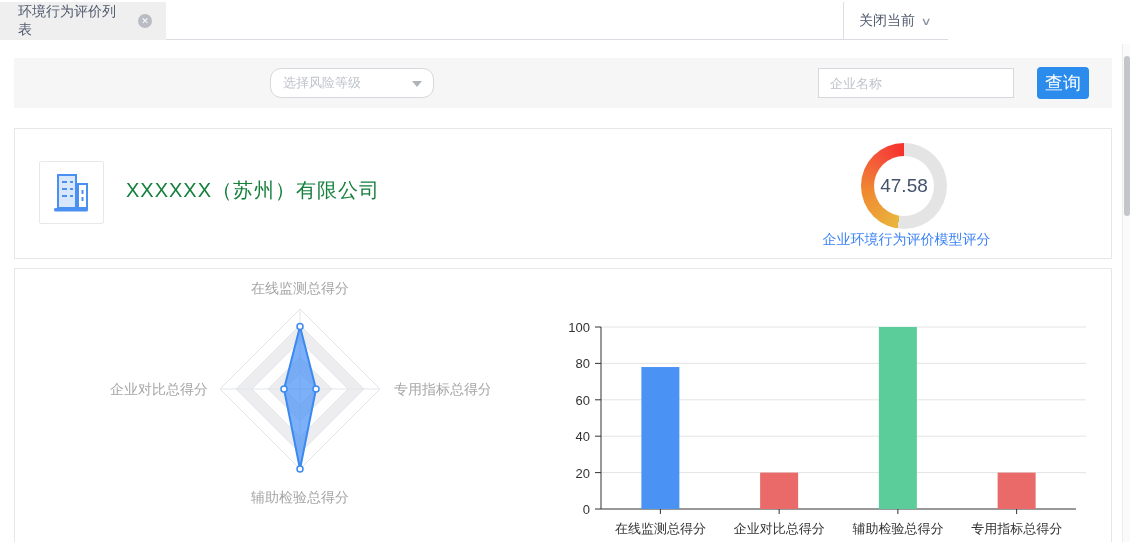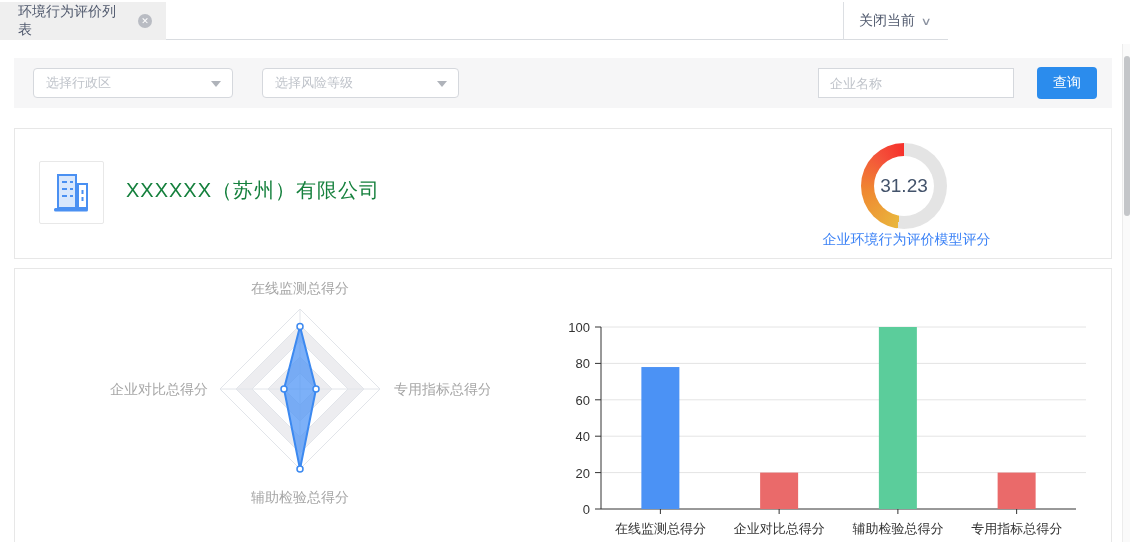--- a/index.html
+++ b/index.html
@@ -11,24 +11,24 @@
   .tab { position:absolute; left:0; top:2px; height:38px; width:166px; background:#efefef; display:flex; align-items:center; padding:0 14px 0 18px; font-size:14px; color:#515a6e; cursor:pointer; }
   .tab-close { display:inline-block; width:14px; height:14px; margin-left:9px; border-radius:50%; background:#b9bcc3; color:#fff; font-size:9px; line-height:14px; text-align:center; }
   .close-current { position:absolute; right:8px; top:2px; height:38px; display:flex; align-items:center; padding:0 10px 0 15px; border-left:1px solid #dcdfe3; font-size:14px; color:#515a6e; cursor:pointer; }
   .chev { margin-left:7px; color:#8a919f; font-size:11px; transform:scaleX(1.4); }
 
   
   .filterbar { position:absolute; left:14px; top:58px; width:1098px; height:50px; background:#f6f6f7; }
   .sel { position:absolute; top:10px; height:30px; background:#fff; border:1px solid #d5d8dd; border-radius:4px; display:flex; align-items:center; padding:0 12px; font-size:13px; color:#bfc3ca; cursor:pointer; }
   .sel .caret { position:absolute; right:11px; top:12px; width:0; height:0; border-left:5px solid transparent; border-right:5px solid transparent; border-top:6px solid #afb3ba; }
   .sel1 { left:19px; width:200px; }
-  .sel2 { left:248px; width:197px; }
+  .sel2 { left:256px; width:164px;border-radius:11px; }
   .txt-input { position:absolute; left:804px; top:10px; width:196px; height:30px; border:1px solid #d5d8dd; border-radius:0; padding:0 11px; font-size:13px; color:#515a6e; outline:none; }
   .txt-input::placeholder { color:#bfc3ca; }
-  .btn-primary { position:absolute; left:1023px; top:9px; width:60px; height:32px; background:#2b8ced; color:#fff; border:none; border-radius:4px; font-size:14px; cursor:pointer; }
+  .btn-primary { position:absolute; left:1023px; top:9px; width:52px; height:32px; background:#2b8ced; color:#fff; border:none; border-radius:4px; font-size:18px; cursor:pointer; }
 
   
   .card { position:absolute; left:14px; background:#fff; border:1px solid #e7e7e7; }
   .company-card { top:128px; width:1098px; height:131px; }
   .icon-box { position:absolute; left:24px; top:32px; width:65px; height:63px; border:1px solid #e8e8e8; border-radius:2px; display:flex; align-items:center; justify-content:center; }
   .company-name { position:absolute; left:111px; top:48px; font-size:20px; color:#15803d; letter-spacing:1px; }
   .gauge { position:absolute; left:846px; top:14px; width:86px; height:86px; border-radius:50%; display:flex; align-items:center; justify-content:center; }
   .gauge-inner { width:60px; height:60px; background:#fff; border-radius:50%; display:flex; align-items:center; justify-content:center; }
   .gauge-score { font-size:19px; color:#43536b; }
   .gauge-label { position:absolute; left:779px; top:102px; width:225px; text-align:center; font-size:14px; color:#3b82f6; }
@@ -52,24 +52,20 @@
       <span>环境行为评价列表</span>
       <span class="tab-close">✕</span>
     </div>
     <div class="close-current">
       <span>关闭当前</span>
       <span class="chev">∨</span>
     </div>
   </div>
 
   <div class="filterbar">
-    <div class="sel sel1">
-      <span>选择行政区</span>
-      <span class="caret"></span>
-    </div>
     <div class="sel sel2">
       <span>选择风险等级</span>
       <span class="caret"></span>
     </div>
     <input class="txt-input" type="text" placeholder="企业名称" style="">
     <button class="btn-primary">查询</button>
   </div>
 
   <div class="card company-card">
     <div class="icon-box">
@@ -82,21 +78,21 @@
         <line x1="18" y1="17" x2="21" y2="17" stroke="#4a90f2" stroke-width="2"></line>
         <line x1="10" y1="24" x2="15" y2="24" stroke="#4a90f2" stroke-width="2"></line>
         <line x1="18" y1="24" x2="21" y2="24" stroke="#4a90f2" stroke-width="2"></line>
         <line x1="30.5" y1="18" x2="30.5" y2="30" stroke="#4a90f2" stroke-width="2" stroke-dasharray="4 3"></line>
         <rect x="2" y="36" width="34" height="3.5" rx="1.5" fill="#4a90f2"></rect>
       </svg>
     </div>
     <div class="company-name">XXXXXX（苏州）有限公司</div>
     <div class="gauge" id="gauge" style="background: conic-gradient(rgb(228, 228, 228) 0deg, rgb(228, 228, 228) 188.712deg, rgb(233, 182, 61) 188.712deg, rgb(239, 138, 49) 260.653deg, rgb(244, 80, 58) 322.317deg, rgb(246, 48, 43) 360deg);">
       <div class="gauge-inner">
-        <span class="gauge-score">31.23</span>
+        <span class="gauge-score">47.58</span>
       </div>
     </div>
     <div class="gauge-label">企业环境行为评价模型评分</div>
   </div>
 
   <div class="card charts-card">
     <svg class="radar-svg" id="radar" width="380" height="260" viewBox="0 0 380 260">
         <polygon points="190,40 270,120 190,200 110,120" fill="#ffffff" stroke="#e2e5ea" stroke-width="1"></polygon>
         <polygon points="190,56 254,120 190,184 126,120" fill="#ededf0" stroke="#e2e5ea" stroke-width="1"></polygon>
         <polygon points="190,72 238,120 190,168 142,120" fill="#ffffff" stroke="#e2e5ea" stroke-width="1"></polygon>

